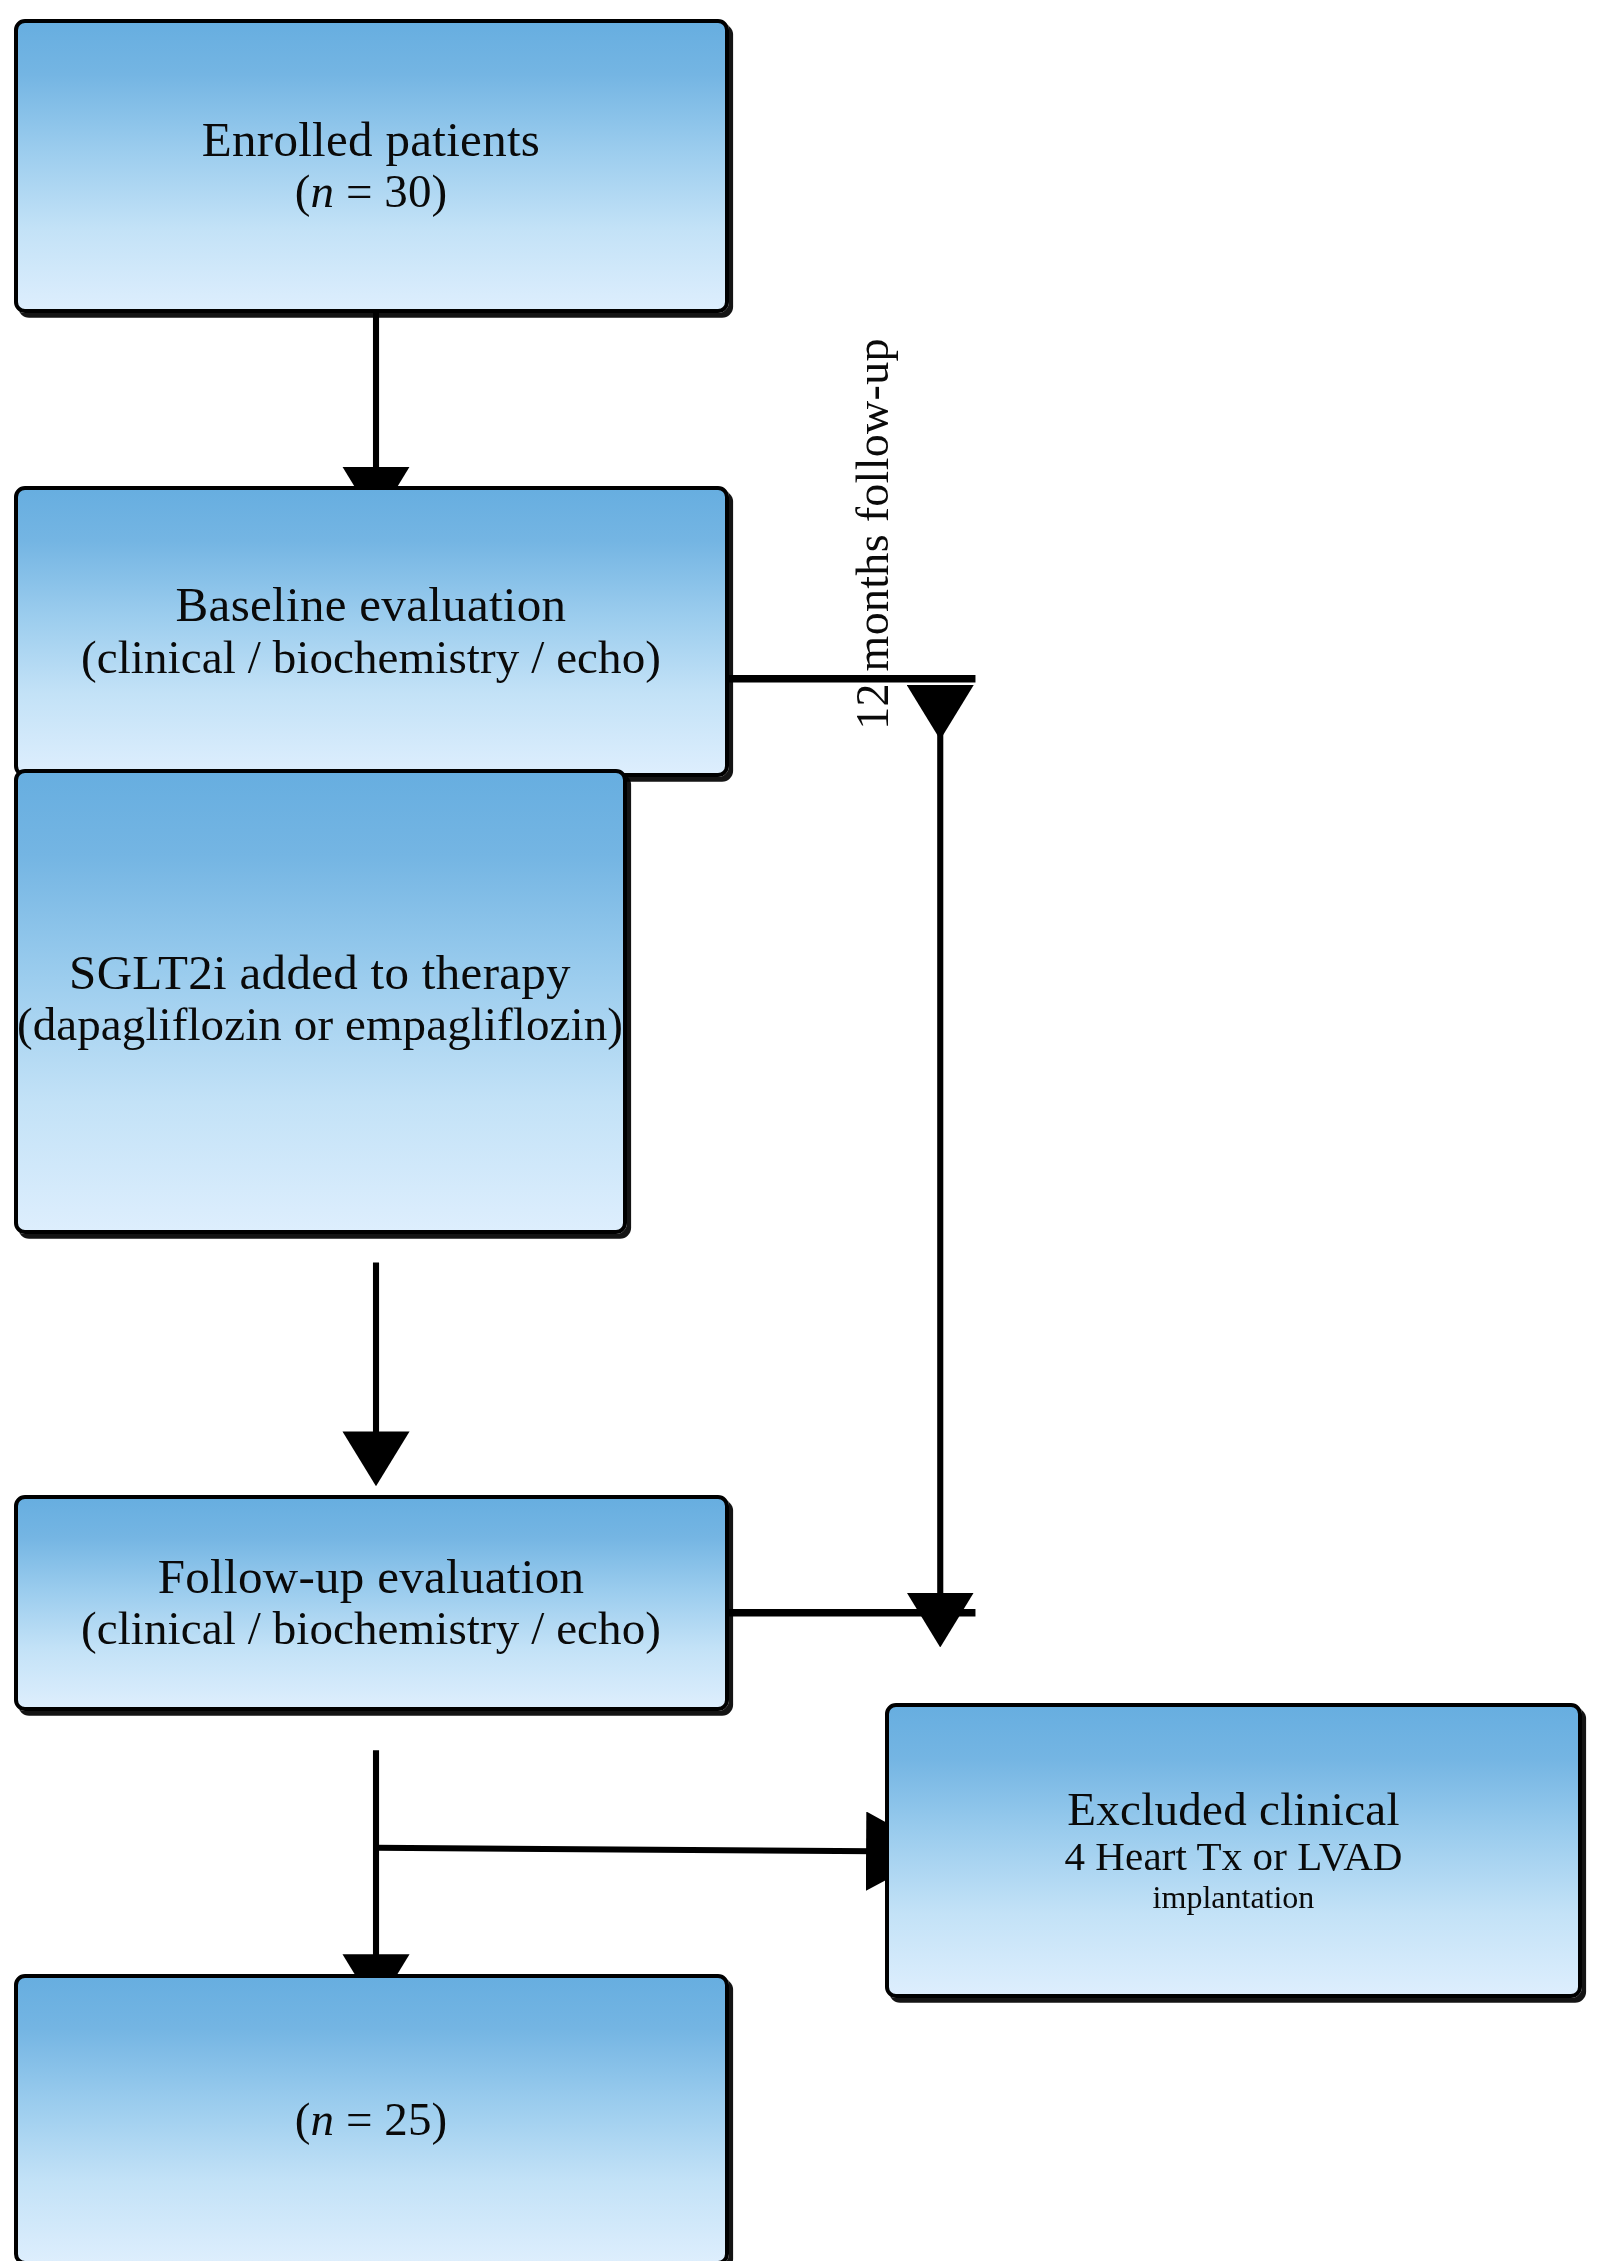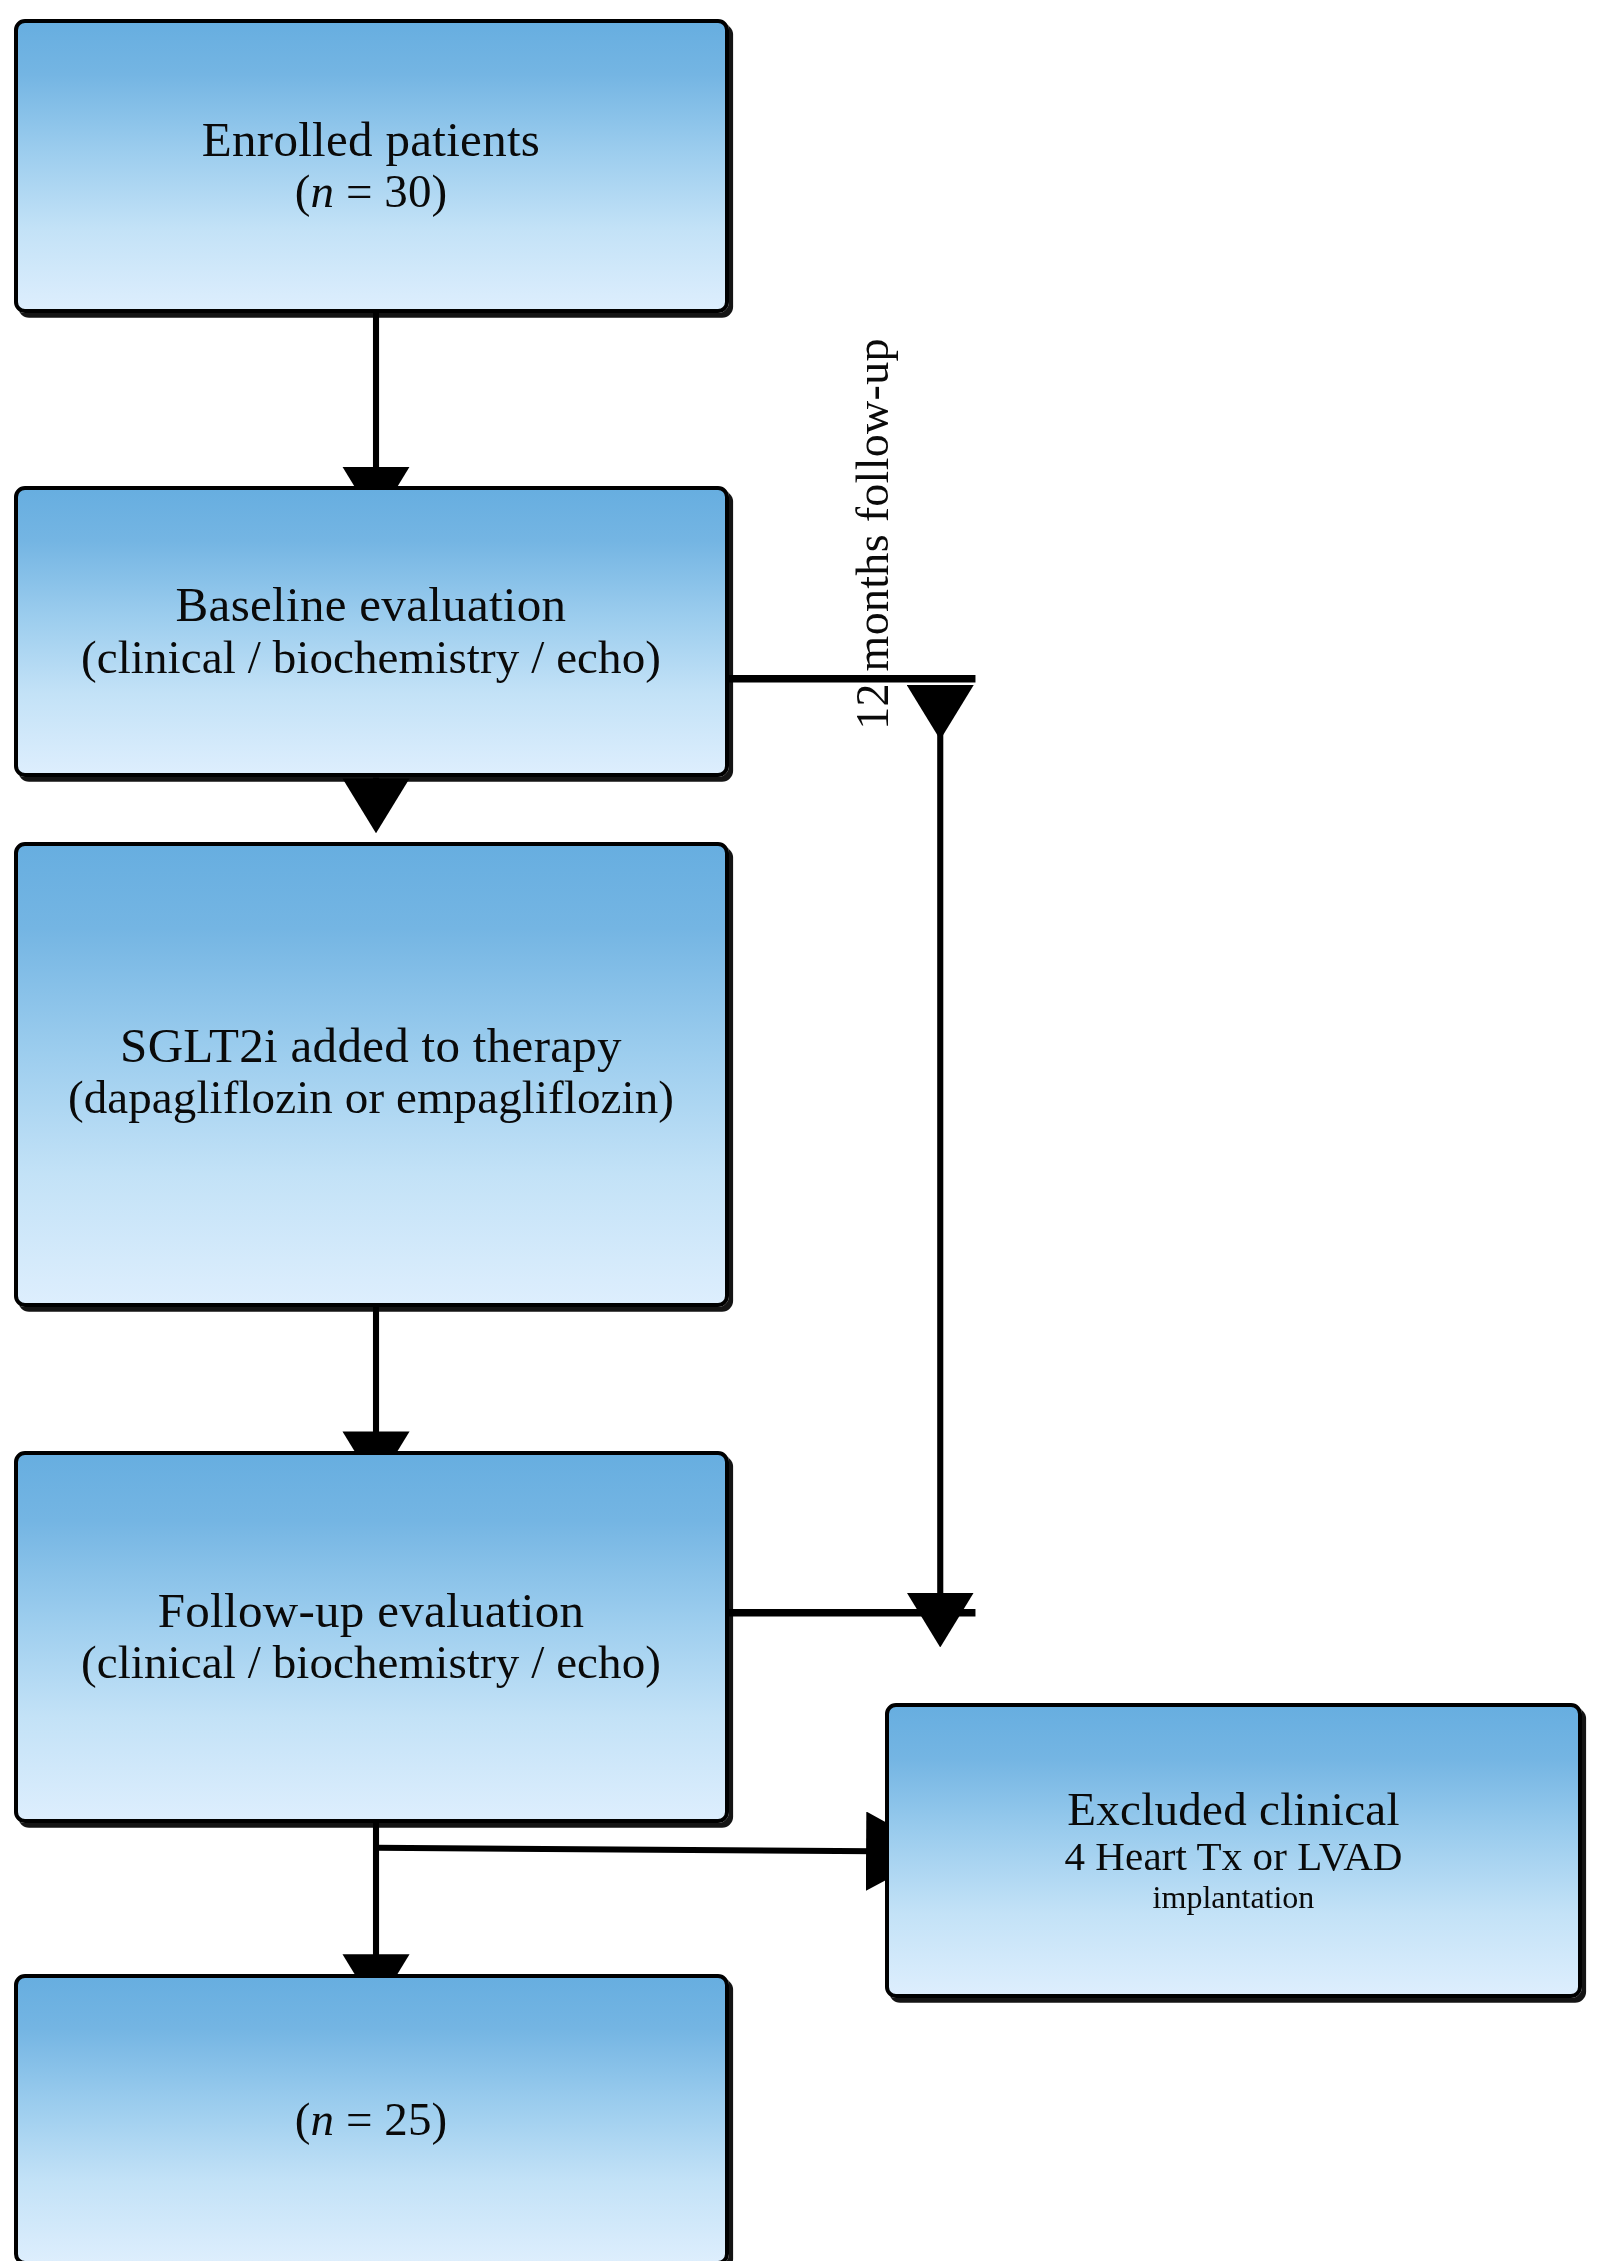--- a/index.html
+++ b/index.html
@@ -61,22 +61,22 @@
   .node .line-tertiary {
     font-size: 32px;
     line-height: 1.12;
     white-space: nowrap;
   }
   .italic-n { font-style: italic; }
 
   
   #node-enrolled      { left: 13.5px;   top: 19px;   width: 715px; height: 294px; }
   #node-baseline      { left: 13.5px;   top: 486px;  width: 715px; height: 291px; }
-  #node-sglt2i        { left: 13.5px;   top: 842px; width: 715px; height: 465px; }
-  #node-followup      { left: 13.5px;   top: 1451px; width: 715px; height: 372px; }
+  #node-sglt2i        { left: 13.5px;   top: 769px; width: 613px; height: 465px; }
+  #node-followup      { left: 13.5px;   top: 1495px; width: 715px; height: 216px; }
   #node-excluded      { left: 885px; top: 1703px; width: 697px; height: 295px; }
   #node-final         { left: 13.5px;   top: 1974px; width: 715px; height: 291px; }
 
   #node-sglt2i .stack { margin-top: -5.4px; }
 
   .node-excluded-body .line-primary { font-size: 47px; }
   .node-excluded-body .line-secondary { font-size: 41px; }
 
   
   #followup-duration-label {

